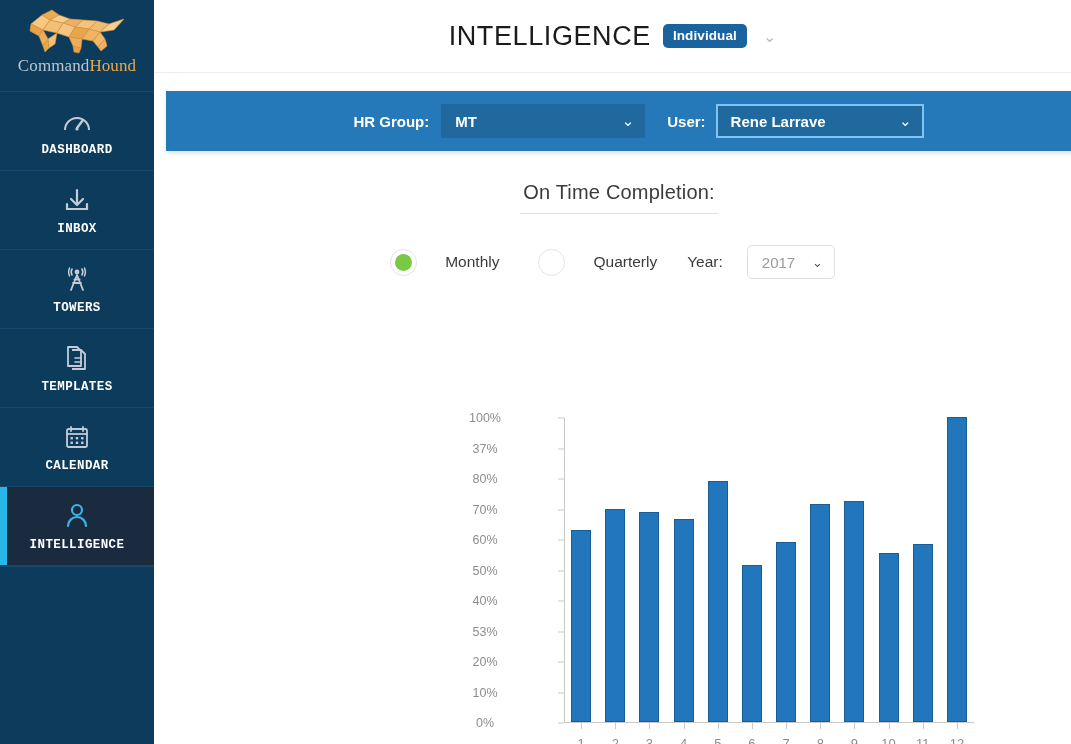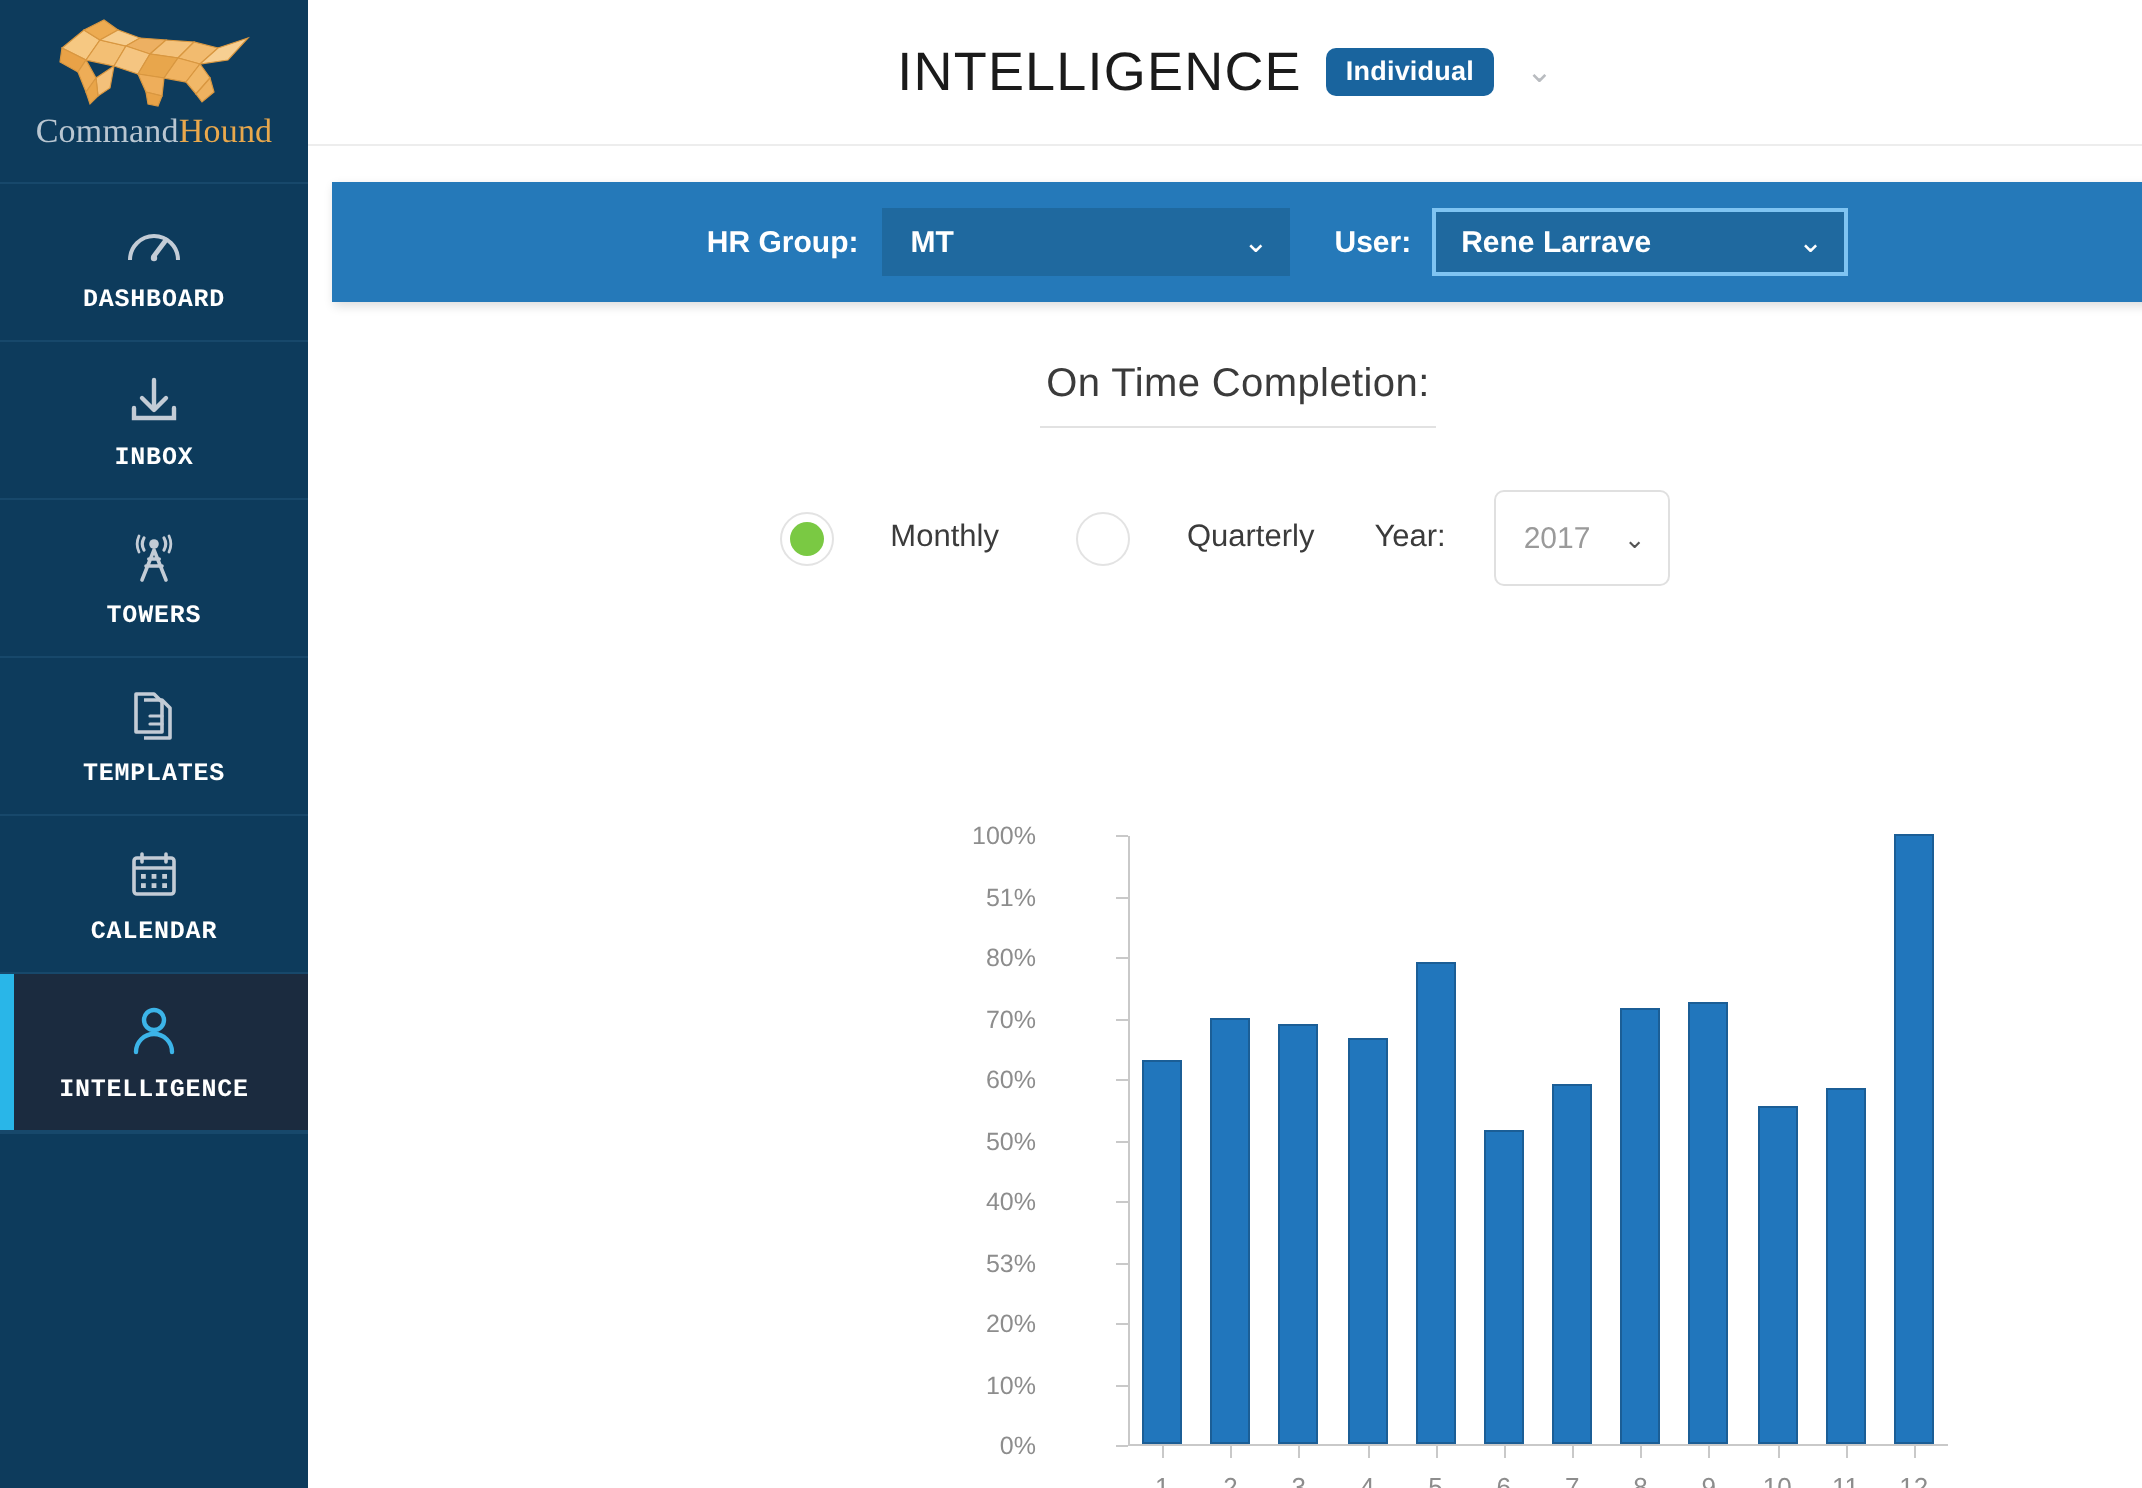--- a/index.html
+++ b/index.html
@@ -112,32 +112,32 @@
   }
   .radio { width: 27px; height: 27px; border-radius: 50%;
     border: 1px solid #e3e3e3; background: #fff;
     display: flex; align-items: center; justify-content: center; cursor: pointer; }
   .radio .dot { width: 17px; height: 17px; border-radius: 50%; background: #7ac943; }
   .radio.off .dot { background: transparent; }
   .radio-label { font-size: 15.5px; color: #3b3b3b; margin-left: 28px; }
   #r-quarterly-wrap { margin-left: 39px; }
   #year-label { font-size: 15.5px; color: #3b3b3b; margin-left: 30px; }
   #year-select {
-    width: 88px; height: 48px; margin-left: 24px;
+    width: 88px; height: 34px; margin-left: 24px;
     border: 1px solid #e0e0e0; border-radius: 5px; background: #fff;
     display: flex; align-items: center; justify-content: space-between;
     padding: 0 11px 0 14px; cursor: pointer;
   }
   #year-select .yv { font-size: 15px; color: #9a9a9a; }
   .caret { color: #555; font-size: 13px; }
 
   
   #chart { position: absolute; left: 352px; top: 325px; width: 470px; height: 345px; }
   .ytick {
-    position: absolute; right: 458px; width: 66px; text-align: right;
+    position: absolute; right: 458px; width: 66px; text-align: center;
     font-size: 12.5px; color: #8d8d8d; transform: translateY(-50%);
     white-space: nowrap;
   }
   #plot {
     position: absolute; left: 58px; top: 20px;
     width: 410px; height: 305px;
   }
   #yaxis { position: absolute; left: 0; top: 0; width: 1px; height: 305px; background: #c9c9c9; }
   .ymark { position: absolute; left: -6px; width: 6px; height: 1px; background: #c9c9c9; transform: translateY(-50%); }
   #xaxis { position: absolute; left: 0; bottom: 0; width: 410px; height: 1px; background: #c9c9c9; }
@@ -312,21 +312,21 @@
         <div id="yticks">
             <div class="ytick" style="top: 325px;">0%</div>
             <div class="ytick" style="top: 294.5px;">10%</div>
             <div class="ytick" style="top: 264px;">20%</div>
             <div class="ytick" style="top: 233.5px;">53%</div>
             <div class="ytick" style="top: 203px;">40%</div>
             <div class="ytick" style="top: 172.5px;">50%</div>
             <div class="ytick" style="top: 142px;">60%</div>
             <div class="ytick" style="top: 111.5px;">70%</div>
             <div class="ytick" style="top: 81px;">80%</div>
-            <div class="ytick" style="top: 50.5px;">51%</div>
+            <div class="ytick" style="top: 50.5px;">37%</div>
             <div class="ytick" style="top: 20px;">100%</div>
           </div>
         <div id="plot">
           <div id="yaxis"></div>
           <div id="xaxis"></div>
         <div class="ymark" style="top: 305px;"></div>
             <div class="ymark" style="top: 274.5px;"></div>
             <div class="ymark" style="top: 244px;"></div>
             <div class="ymark" style="top: 213.5px;"></div>
             <div class="ymark" style="top: 183px;"></div>

